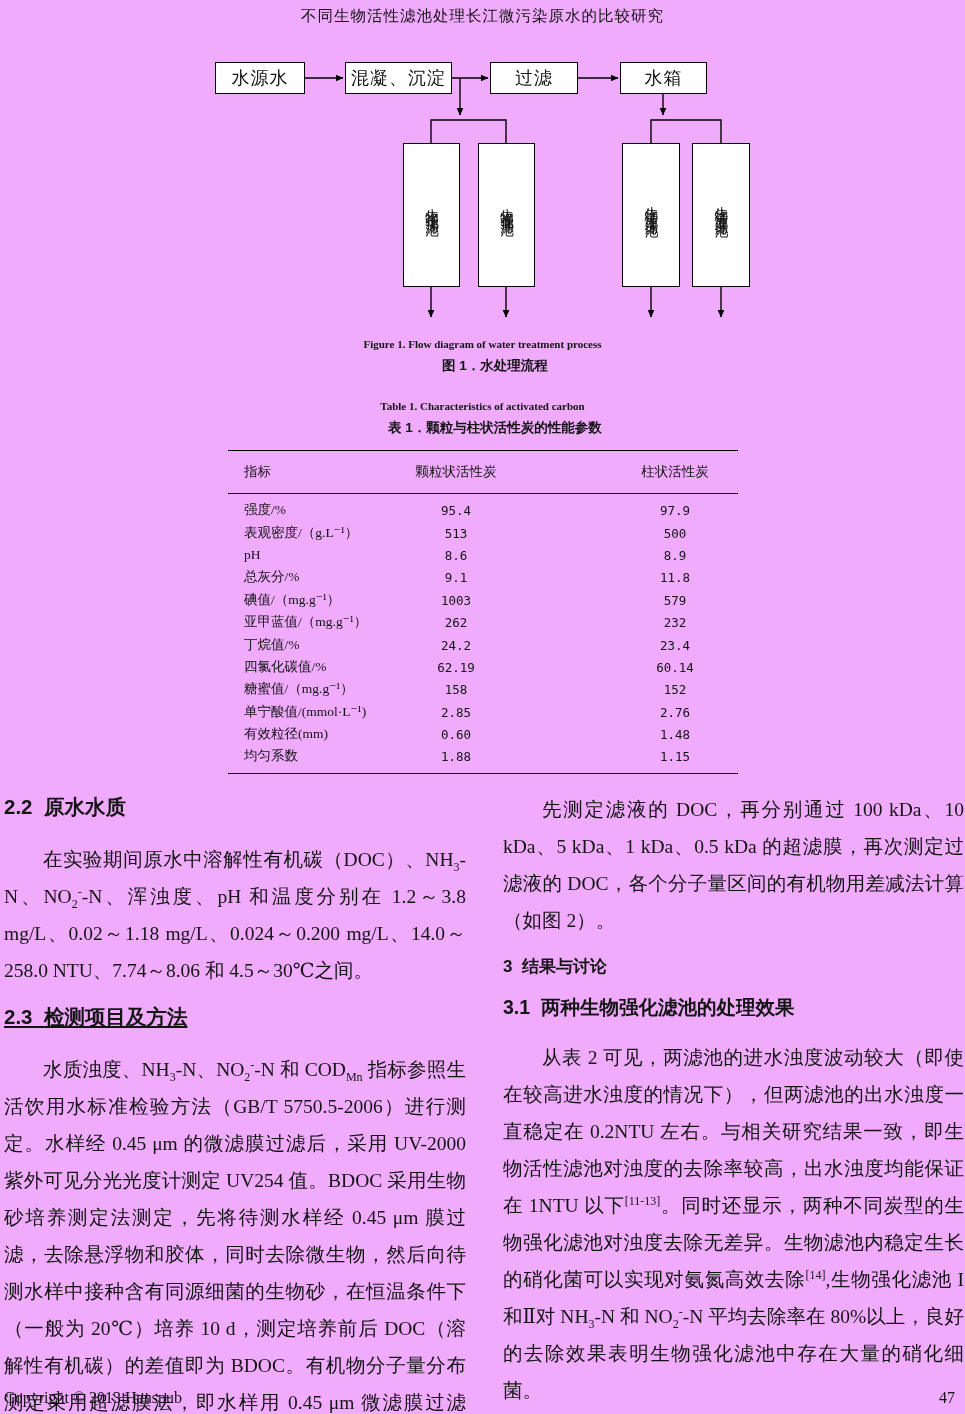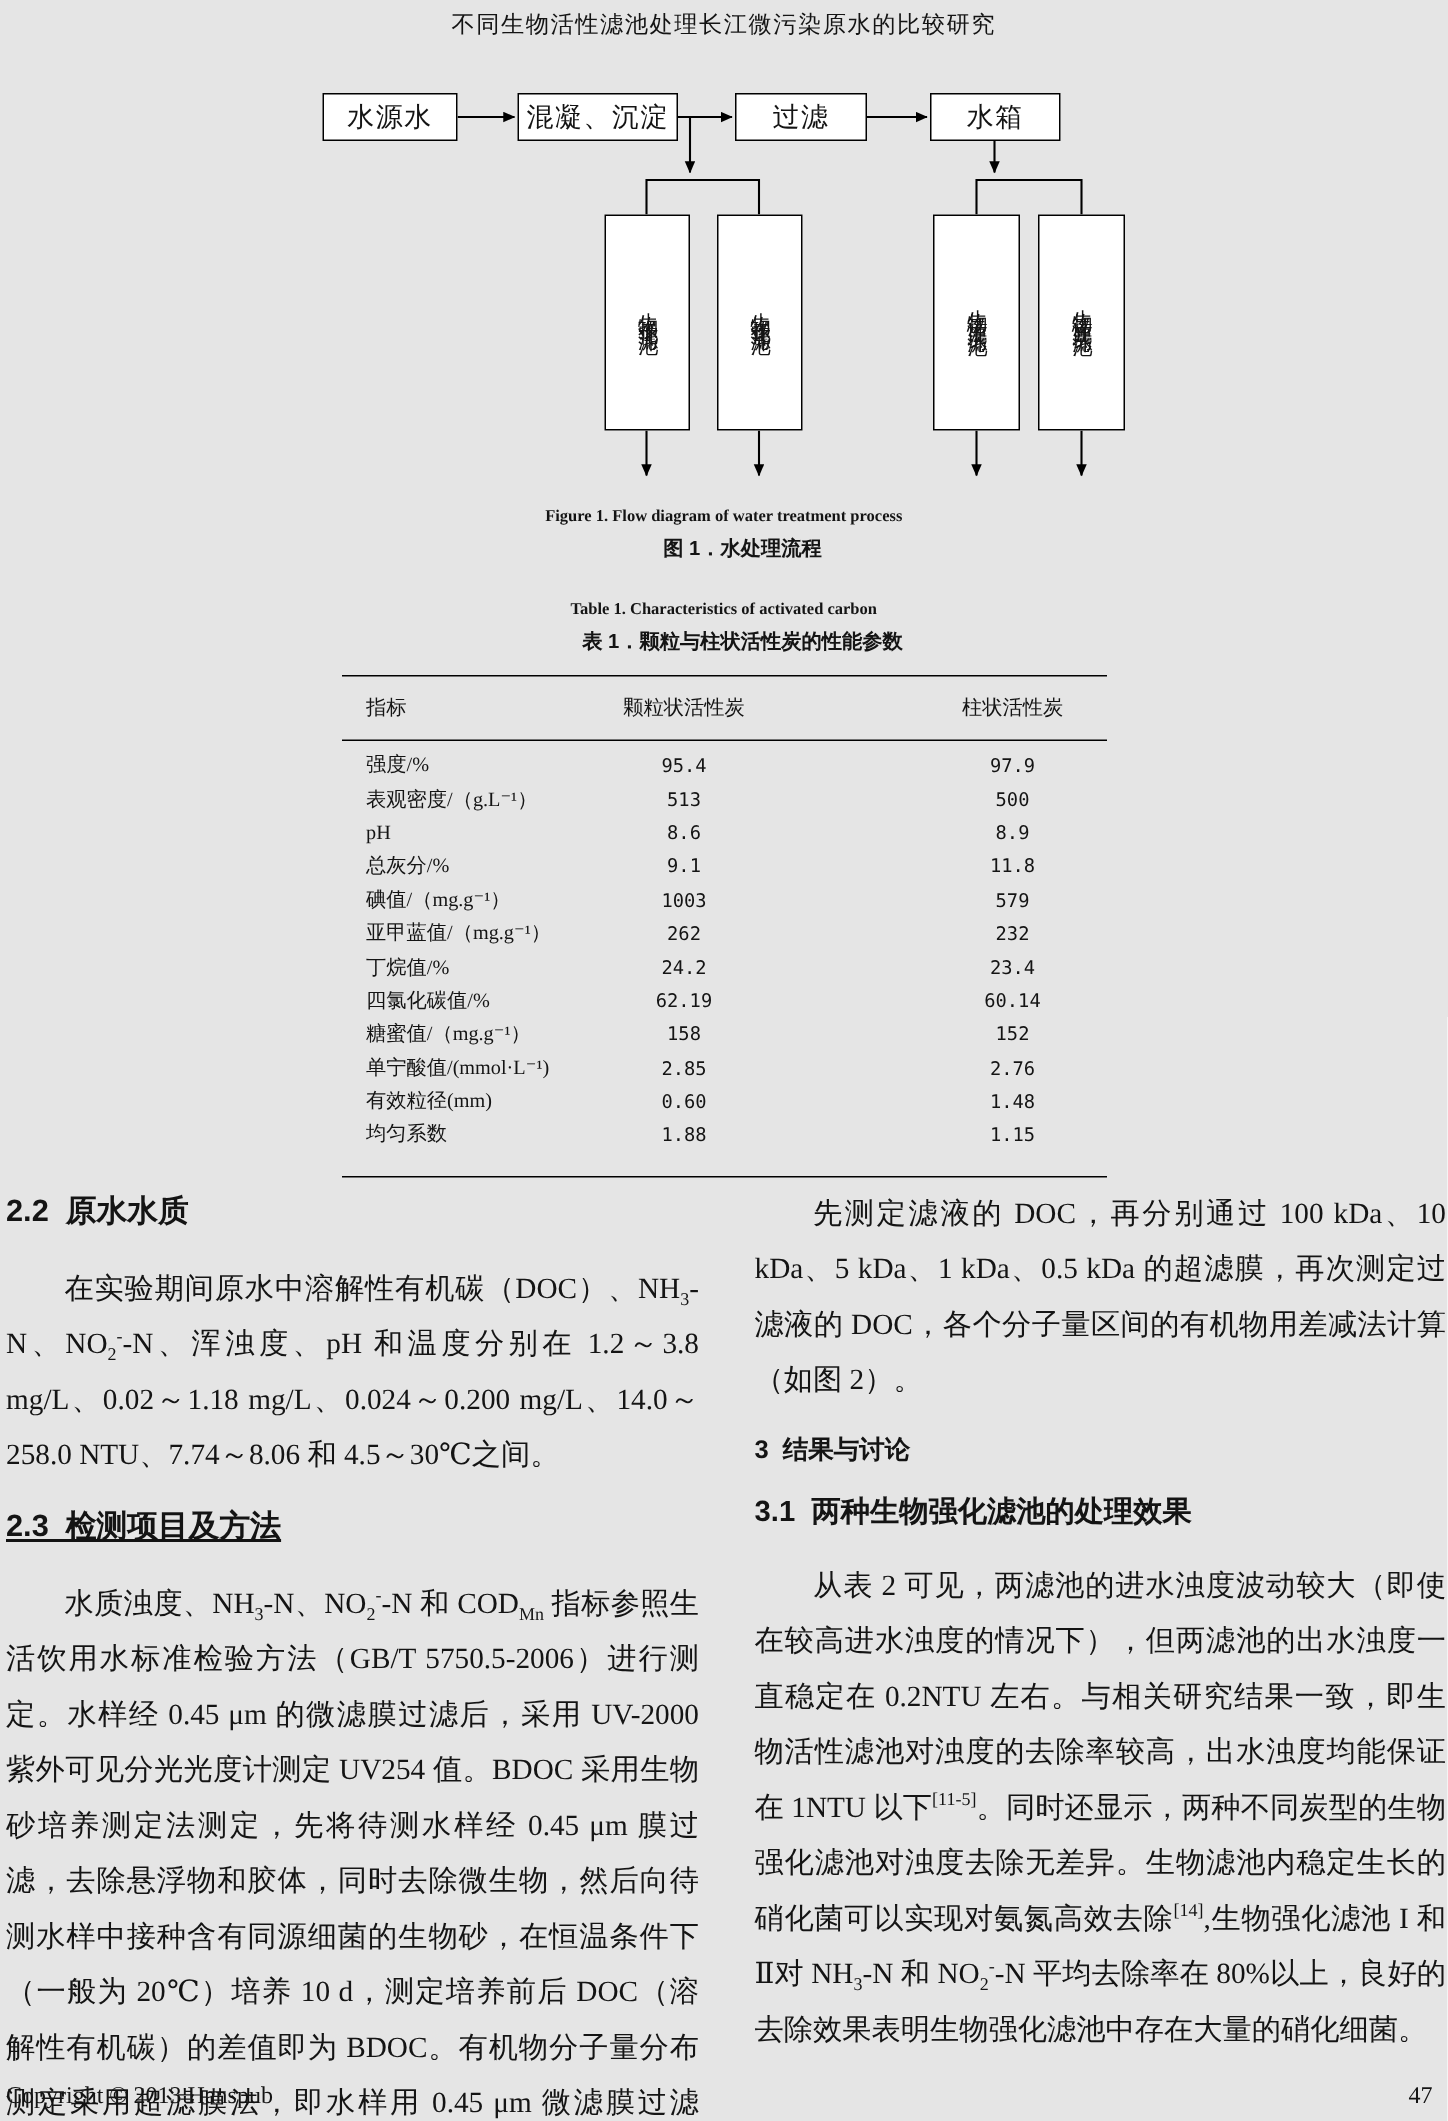--- a/index.html
+++ b/index.html
@@ -1,17 +1,17 @@
 <!DOCTYPE html>
 <html><head>
 <meta charset="utf-8">
 <style>
   html,body { margin:0; padding:0; background:#ffffff; }
   .page {
-    position:relative; width:965px; height:1414px; background:#e5e5e5;
+    position:relative; width:965px; height:1414px; background:#f0abfc;
     font-family:"Liberation Serif","DejaVu Serif",serif; color:#141414; overflow:hidden;
   }
   .paper-title {
     position:absolute; top:6px; left:0; width:100%;
     text-align:center; font-size:15.5px; letter-spacing:1px;
   }
 
   
   .diagram { position:absolute; top:46px; left:0; width:965px; height:290px; }
   .diagram svg { position:absolute; top:0; left:0; }
@@ -28,21 +28,21 @@
   .vtext { writing-mode:vertical-rl; text-orientation:upright; font-size:13.5px; letter-spacing:3px; }
 
   
   .caption { position:absolute; left:0; width:100%; text-align:center; font-weight:bold; }
   .cap-en { font-size:11px; font-family:Liberation Serif, serif; }
   .cap-zh { font-size:13.5px; margin-top:7px; font-family:"Liberation Sans","DejaVu Sans",sans-serif;padding-left:25px; }
 
   
   .ctable { position:absolute; left:228px; top:450px; width:510px; font-size:13.5px; }
   .thead { position:relative; height:42px; border-top:1.5px solid #000; border-bottom:1px solid #000; }
-  .tbody { border-bottom:1.5px solid #000; padding:5px 0 16px;text-decoration:underline; }
+  .tbody { border-bottom:1.5px solid #000; padding:5px 0 5px;text-decoration:underline; }
   .trow { position:relative; height:22.4px; }
   .tc0 { position:absolute; left:16px; top:50%; transform:translateY(-50%); white-space:nowrap; }
   .tc1 { position:absolute; left:160px; width:136px; top:50%; transform:translateY(-50%); text-align:center; }
   .tc2 { position:absolute; left:384px; width:126px; top:50%; transform:translateY(-50%); text-align:center; }
   .num { font-family:"DejaVu Sans Mono","Liberation Mono",monospace; font-size:12.5px; }
 
   
   .col { position:absolute; top:791px; }
   .col-left  { left:4px;  width:462px; }
   .col-right { left:503px; width:461px; }
@@ -200,21 +200,21 @@
     <h2 class="sec h-22">2.2  原水水质</h2>
     <p class="p-22">在实验期间原水中溶解性有机碳（DOC）、NH<sub>3</sub>-N、NO<sub>2</sub><sup>-</sup>-N、浑浊度、pH 和温度分别在 1.2～3.8 mg/L、0.02～1.18 mg/L、0.024～0.200 mg/L、14.0～258.0 NTU、7.74～8.06 和 4.5～30℃之间。</p>
     <h2 class="sec h-23">2.3  检测项目及方法</h2>
     <p>水质浊度、NH<sub>3</sub>-N、NO<sub>2</sub><sup>-</sup>-N 和 COD<sub>Mn</sub> 指标参照生活饮用水标准检验方法（GB/T 5750.5-2006）进行测定。水样经 0.45 μm 的微滤膜过滤后，采用 UV-2000 紫外可见分光光度计测定 UV254 值。BDOC 采用生物砂培养测定法测定，先将待测水样经 0.45 μm 膜过滤，去除悬浮物和胶体，同时去除微生物，然后向待测水样中接种含有同源细菌的生物砂，在恒温条件下（一般为 20℃）培养 10 d，测定培养前后 DOC（溶解性有机碳）的差值即为 BDOC。有机物分子量分布测定采用超滤膜法，即水样用 0.45 μm 微滤膜过滤后，</p>
   </div>
 
   <div class="col col-right">
     <p class="p-cont">先测定滤液的 DOC，再分别通过 100 kDa、10 kDa、5 kDa、1 kDa、0.5 kDa 的超滤膜，再次测定过滤液的 DOC，各个分子量区间的有机物用差减法计算（如图 2）。</p>
     <h2 class="sec h-3">3  结果与讨论</h2>
     <h2 class="sec h-31">3.1  两种生物强化滤池的处理效果</h2>
-    <p>从表 2 可见，两滤池的进水浊度波动较大（即使在较高进水浊度的情况下），但两滤池的出水浊度一直稳定在 0.2NTU 左右。与相关研究结果一致，即生物活性滤池对浊度的去除率较高，出水浊度均能保证在 1NTU 以下<sup>[11-5]</sup>。同时还显示，两种不同炭型的生物强化滤池对浊度去除无差异。生物滤池内稳定生长的硝化菌可以实现对氨氮高效去除<sup>[14]</sup>,生物强化滤池 I 和Ⅱ对 NH<sub>3</sub>-N 和 NO<sub>2</sub><sup>-</sup>-N 平均去除率在 80%以上，良好的去除效果表明生物强化滤池中存在大量的硝化细菌。</p>
+    <p>从表 2 可见，两滤池的进水浊度波动较大（即使在较高进水浊度的情况下），但两滤池的出水浊度一直稳定在 0.2NTU 左右。与相关研究结果一致，即生物活性滤池对浊度的去除率较高，出水浊度均能保证在 1NTU 以下<sup>[11-13]</sup>。同时还显示，两种不同炭型的生物强化滤池对浊度去除无差异。生物滤池内稳定生长的硝化菌可以实现对氨氮高效去除<sup>[14]</sup>,生物强化滤池 I 和Ⅱ对 NH<sub>3</sub>-N 和 NO<sub>2</sub><sup>-</sup>-N 平均去除率在 80%以上，良好的去除效果表明生物强化滤池中存在大量的硝化细菌。</p>
   </div>
 
   <div class="footer">
     <span>Copyright © 2013 Hanspub</span>
     <span>47</span>
   </div>
 
 </div>
 
 </body></html>

